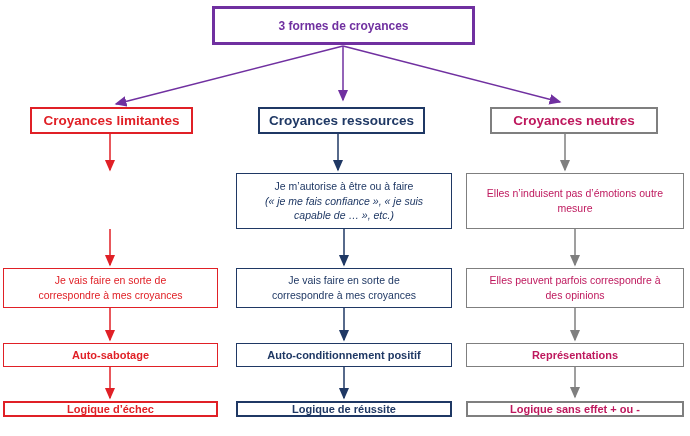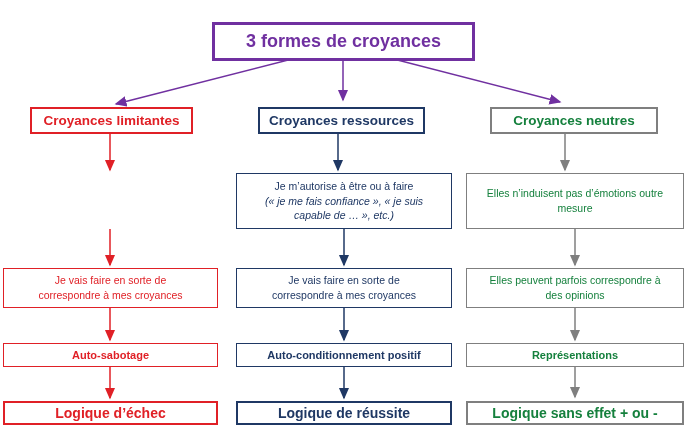--- a/index.html
+++ b/index.html
@@ -8,40 +8,40 @@
     font-family:"Liberation Sans", sans-serif; overflow:hidden;
   }
   .arrows { position:absolute; left:0; top:0; }
   .box {
     position:absolute; background:#ffffff; box-sizing:border-box;
     display:flex; flex-direction:column; align-items:center; justify-content:center;
     text-align:center; border:1px solid #000;
   }
   .red  { border-color:#e02026; color:#e02026; }
   .navy { border-color:#1f3864; color:#1f3864; }
-  .gray { border-color:#7f7f7f; color:#15803d;text-align:center; }
+  .gray { border-color:#7f7f7f; color:#be185d;text-align:center; }
 
   .title-box {
     left:212px; top:6px; width:263px; height:39px;
     border:3px solid #7030a0; color:#7030a0;
-    font-weight:bold; font-size:18px;margin-top:16px;
+    font-weight:bold; font-size:12px;
   }
   .hdr { top:107px; height:27px; border-width:2px; font-weight:bold; font-size:13.5px; }
   .hdr.red  { left:30px;  width:163px; }
   .hdr.navy { left:258px; width:167px; }
   .hdr.gray { left:490px; width:168px; }
 
   .c0 { left:3px;   width:215px; }
   .c1 { left:236px; width:216px; }
   .c2 { left:466px; width:218px; }
 
   .r1 { top:173px; height:56px; font-size:10.5px; line-height:1.4; padding:2px 10px; }
   .r2 { top:268px; height:40px; font-size:10.5px; line-height:1.4; padding:2px 20px; }
   .r3 { top:343px; height:24px; font-weight:bold; font-size:11px; }
-  .r4 { top:401px; height:24px; font-weight:bold; font-size:14px; border-width:2px; }
+  .r4 { top:401px; height:16px; font-weight:bold; font-size:11px; border-width:2px; }
 
   .quote { font-style:italic; }
 </style>
 </head>
 <body>
 
 <div class="canvas">
 
   <svg class="arrows" width="690" height="436" viewBox="0 0 690 436">
     <defs>

